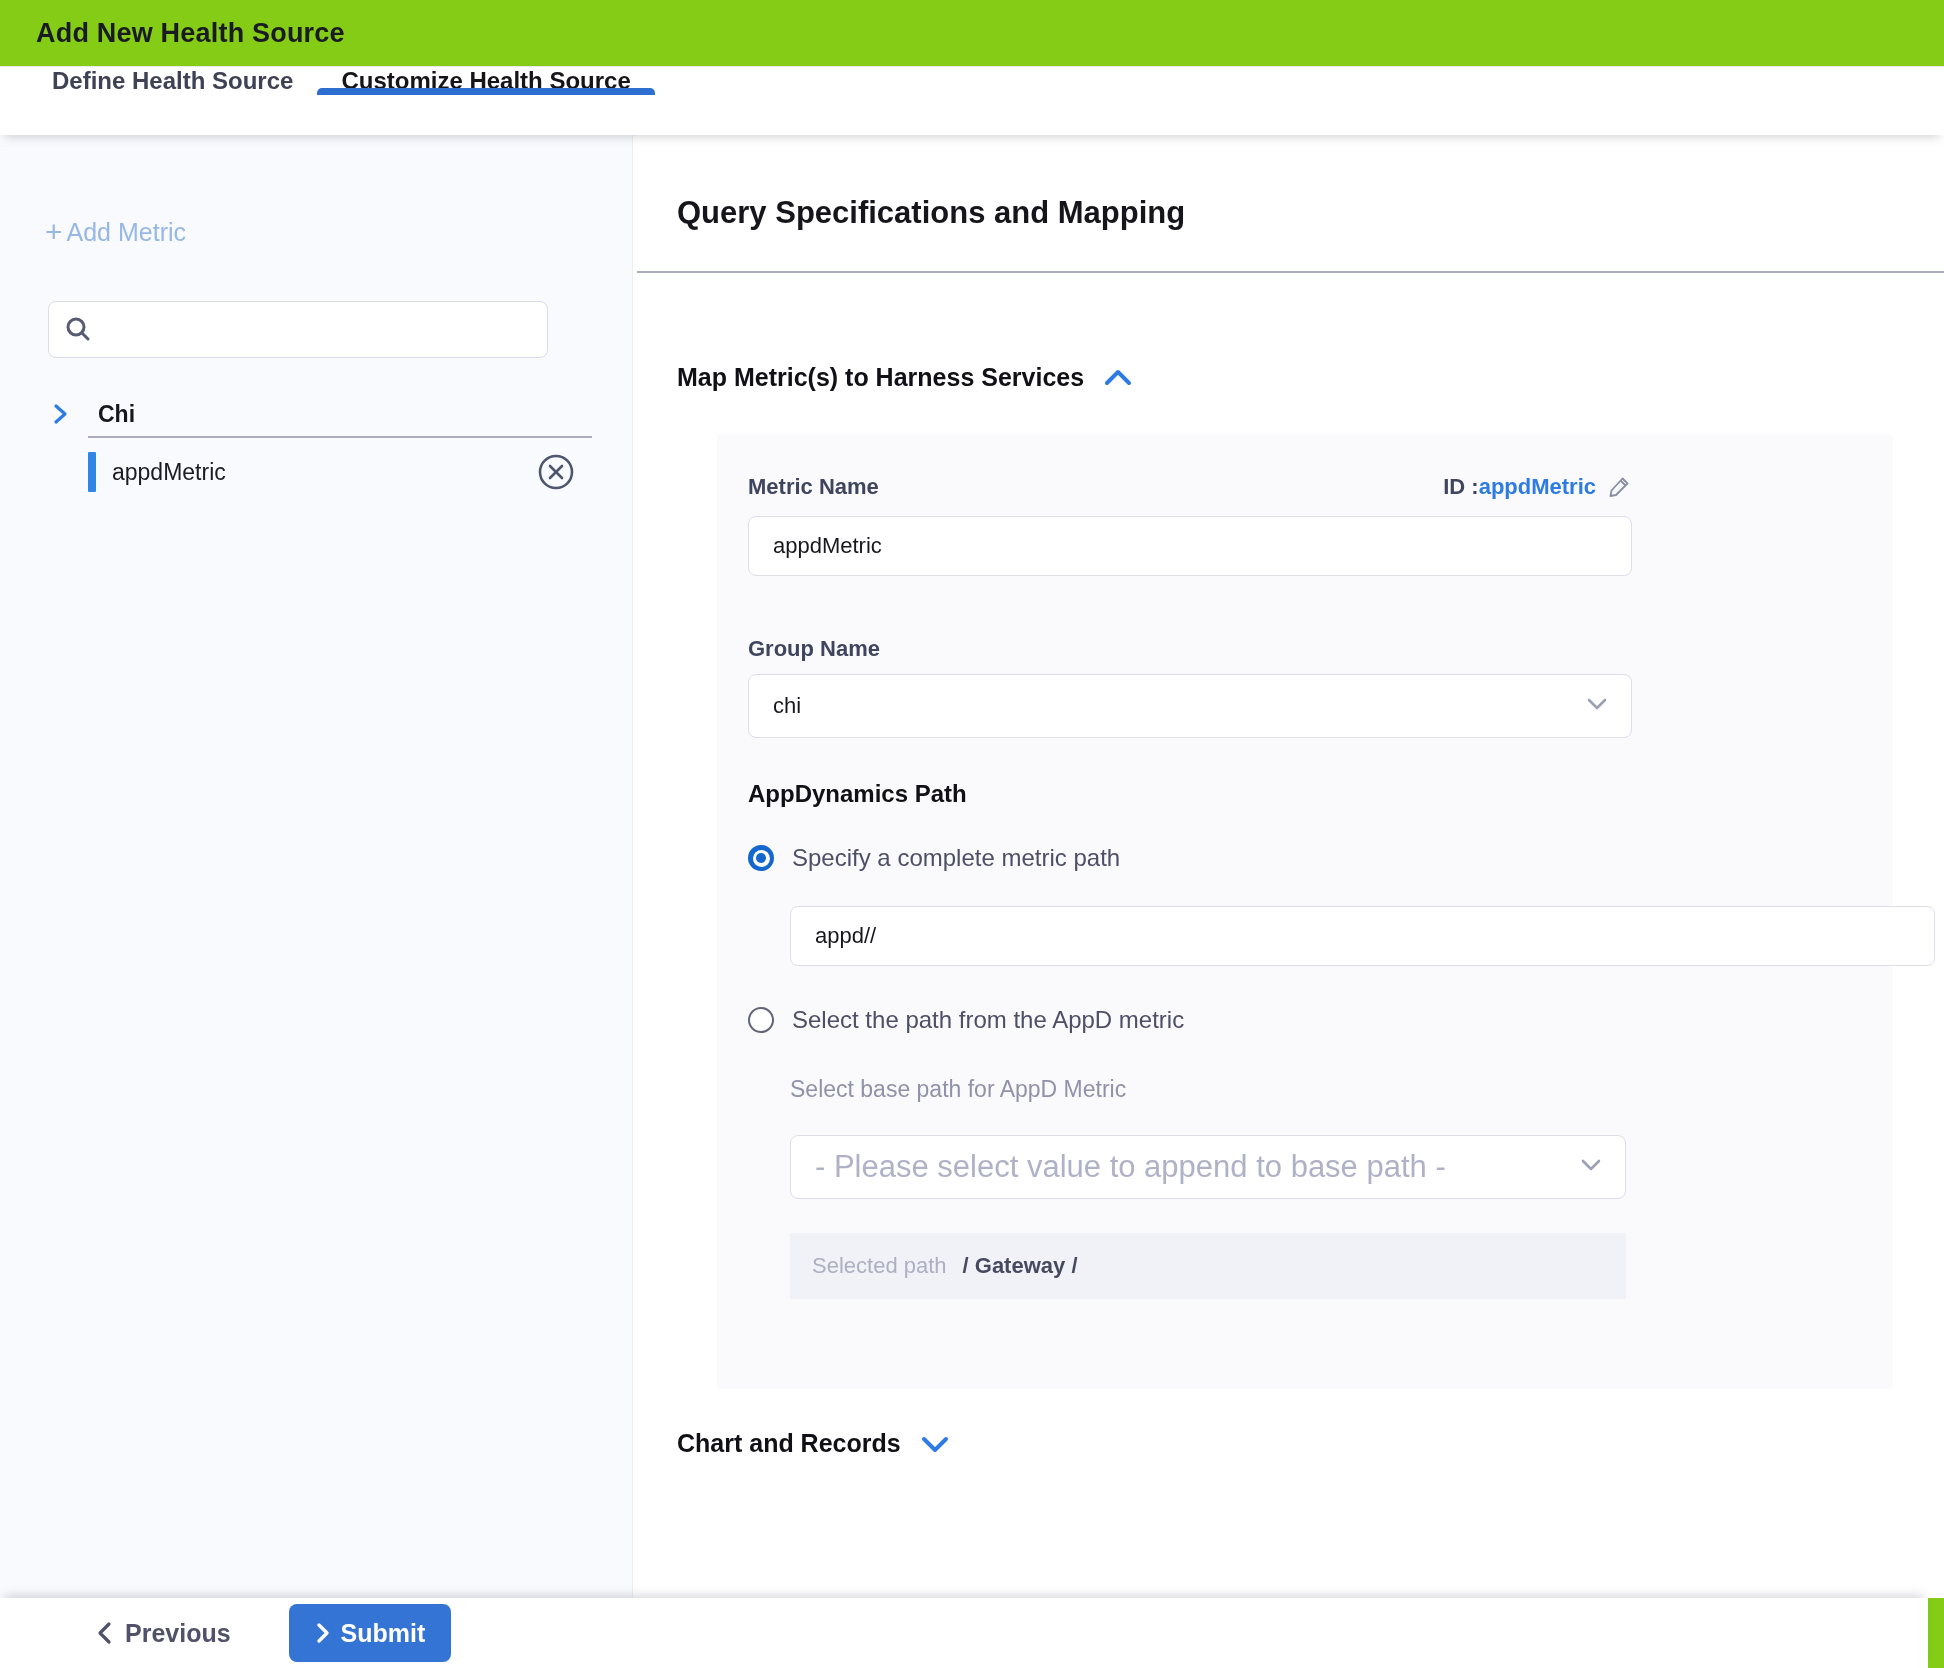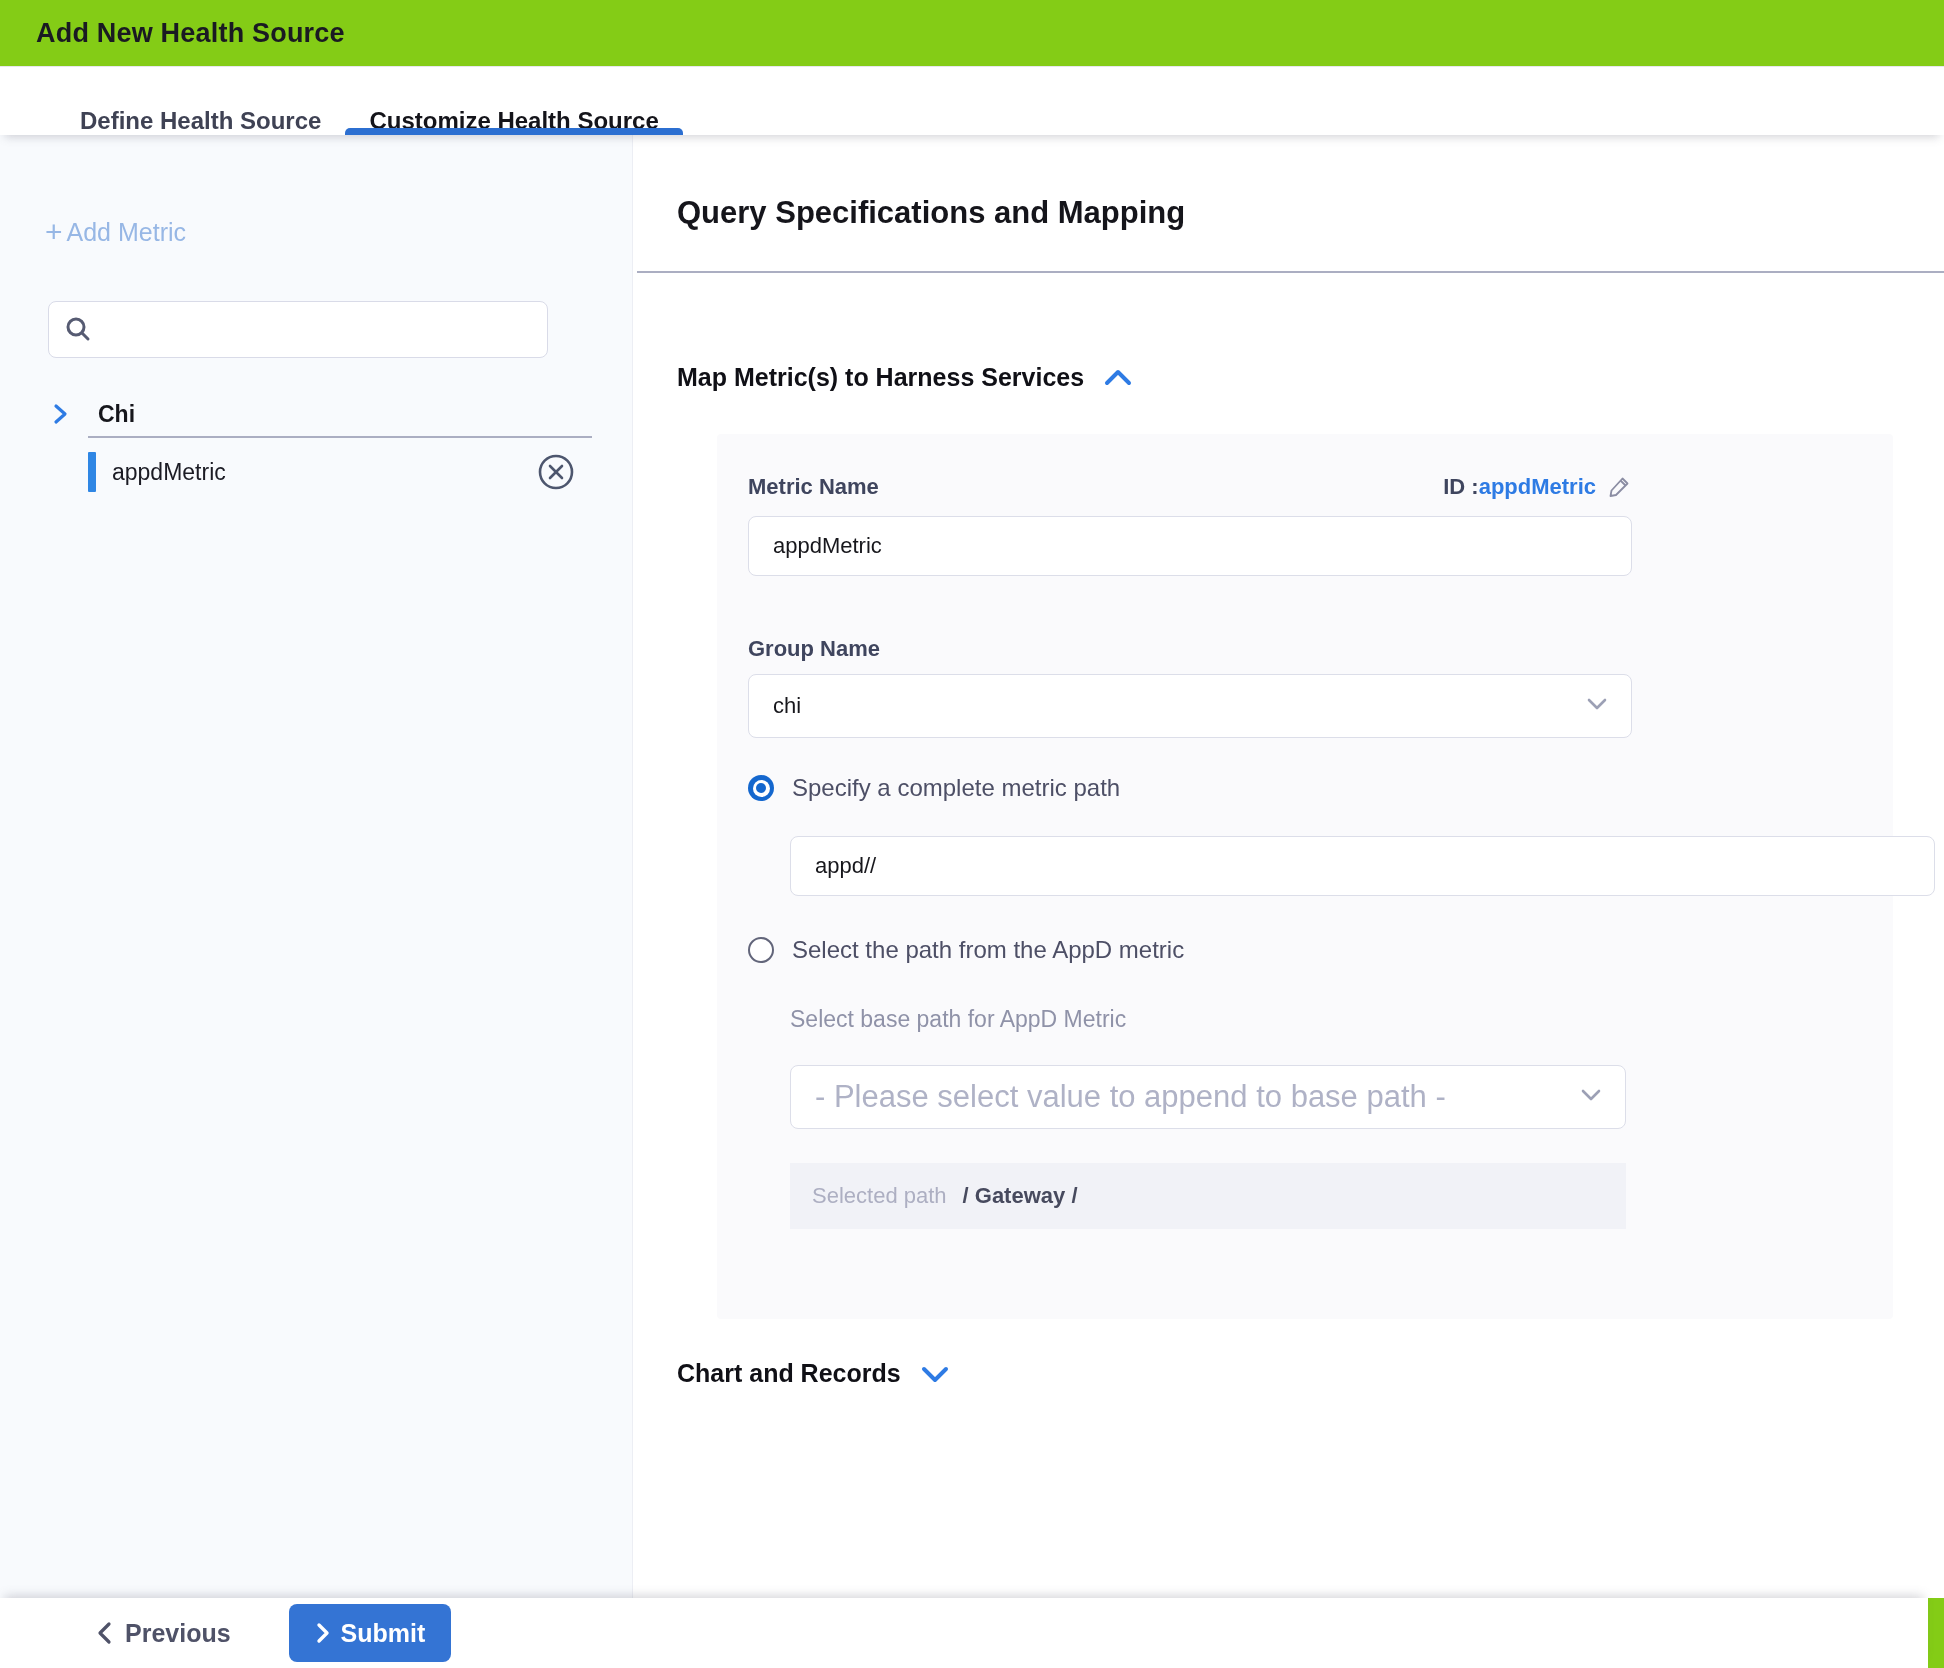--- a/index.html
+++ b/index.html
@@ -7,21 +7,21 @@
   .screen {
     position:relative; width:1944px; height:1668px; overflow:hidden;
     font-family:"Liberation Sans", sans-serif; background:#84cc16; color:#17171C;
   }
 
   
   .dlg-header { height:67px; display:flex; align-items:center; padding-left:36px; border-bottom:1px solid #E7E7EC; }
   .dlg-title { font-size:27px; font-weight:700; color:#1A1A22; letter-spacing:.2px; }
 
   
-  .tabbar { position:relative; height:68px; display:flex; align-items:flex-end; padding-left:56px;
+  .tabbar { position:relative; height:68px; display:flex; align-items:flex-start; padding-left:28px;
             background:#fff; z-index:3; box-shadow:0 7px 9px -5px rgba(96,97,112,.28); }
   .tab { position:relative; display:flex; align-items:center; padding:0 24px; font-size:24px; cursor:pointer; }
   .tab.inactive { color:#3F4254; font-weight:600; }
   .tab.active { color:#14141A; font-weight:700; }
   .tab.active .tab-underline { position:absolute; left:0; right:0; bottom:0; height:7px; background:#2C6FD1; border-radius:5px 5px 0 0; }
 
   
   .body { position:absolute; top:135px; left:0; right:0; bottom:70px; display:flex; overflow:hidden; }
 
   
@@ -200,20 +200,21 @@
           <div class="select mt12">
             <span class="sel-value">chi</span>
             <span>
               <svg width="24" height="16" viewBox="0 0 24 16">
                   <polyline points="4,4 12,12 20,4" fill="none" stroke="#9CA0B5" stroke-width="2.6" stroke-linecap="round" stroke-linejoin="round"></polyline>
                 </svg>
             </span>
           </div>
         </div>
 
+        <div class="appd-title fld">AppDynamics Path</div>
 
         <div class="radio-row fld">
           <span class="radio checked">
               <span class="ring">
                 <span class="dot"></span>
               </span>
             </span>
           <span class="radio-label">Specify a complete metric path</span>
         </div>
 

